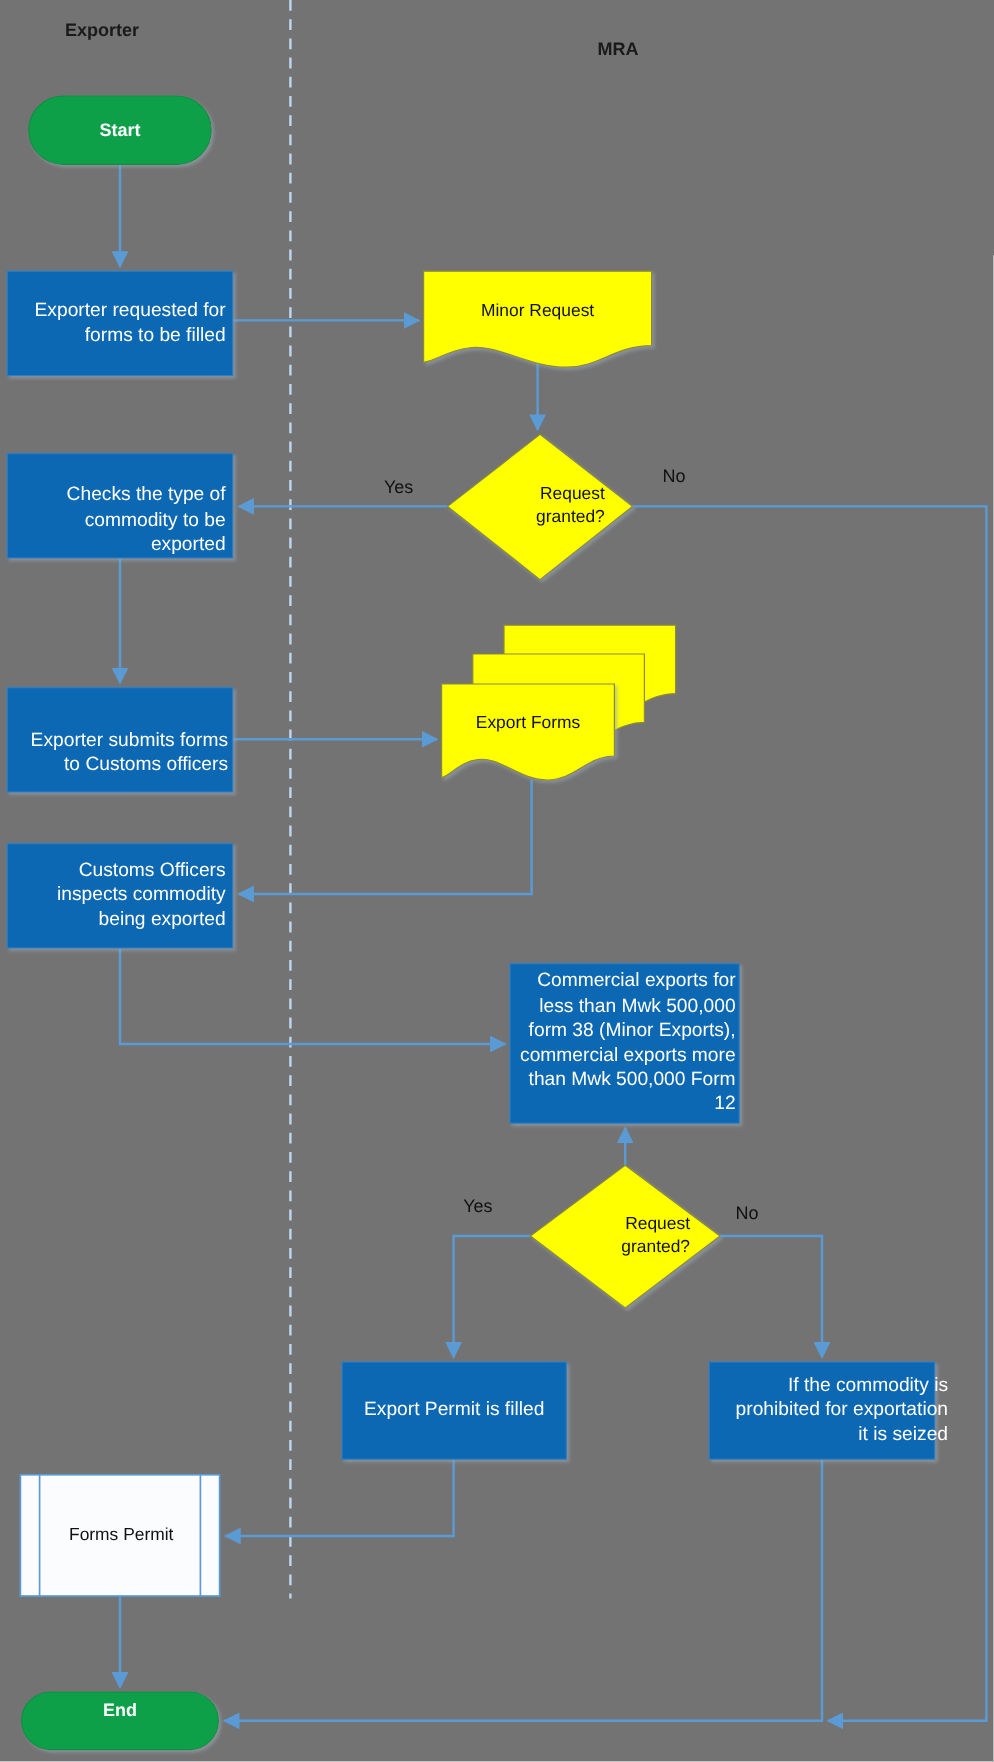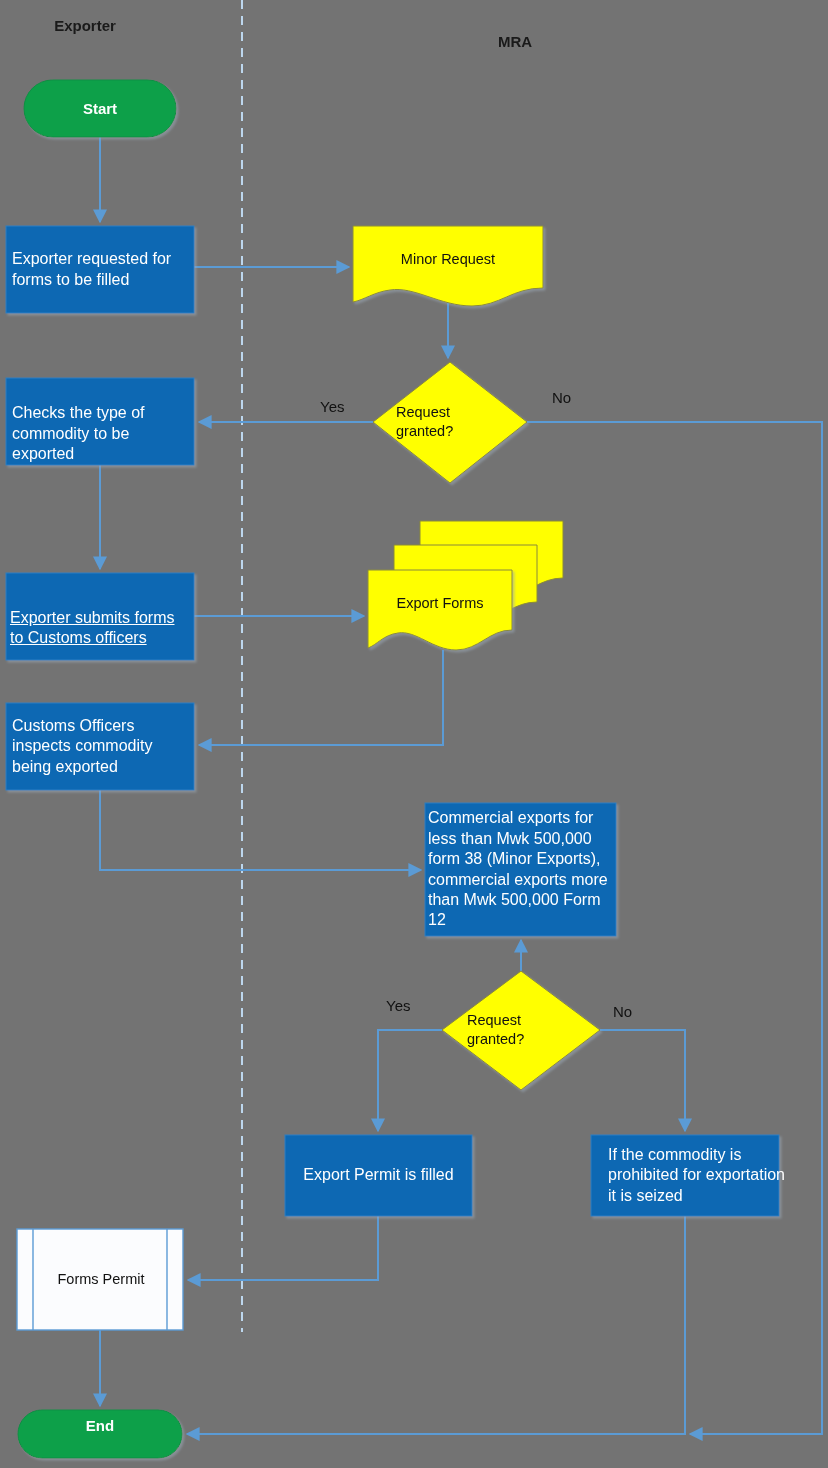--- a/index.html
+++ b/index.html
@@ -3,21 +3,21 @@
 <meta charset="utf-8">
 <style>
   html,body{margin:0;padding:0;background:#ffffff;}
   body{width:828px;height:1468px;overflow:hidden;
        font-family:"Liberation Sans","DejaVu Sans",sans-serif;}
   #canvas{position:relative;width:828px;height:1468px;background:#737373;}
   svg.layer{position:absolute;left:0;top:0;width:828px;height:1468px;}
   .lane-title{position:absolute;font-weight:bold;font-size:15px;color:#1a1a1a;
               text-align:center;white-space:nowrap;}
   .nodelabel{position:absolute;display:flex;align-items:center;justify-content:center;
-             text-align:left;line-height:1.28;pointer-events:none;}
+             text-align:right;line-height:1.28;pointer-events:none;}
   .white-txt{color:#ffffff;font-size:16px;}
   .dark-txt{color:#111111;font-size:14.5px;}
   .start-txt{color:#ffffff;font-size:15px;font-weight:bold;}
   .edge-lbl{position:absolute;font-size:15px;color:#111;white-space:nowrap;}
 </style>
 </head>
 <body>
 
 <div id="canvas">
 
@@ -121,21 +121,21 @@
   <div class="nodelabel start-txt" style="left:24px;top:80px;width:152px;height:57px;">Start</div>
 
   <div class="nodelabel white-txt" style="left:12px;top:226px;width:176px;height:87px;">Exporter requested for forms to be filled</div>
 
   <div class="nodelabel dark-txt" style="left:357px;top:228px;width:182px;height:62px;">Minor Request</div>
 
   <div class="nodelabel dark-txt" style="left:396px;top:392px;width:108px;height:60px;">Request granted?</div>
 
   <div class="nodelabel white-txt" style="left:12px;top:378px;width:176px;height:112px;">Checks the type of commodity to be exported</div>
 
-  <div class="nodelabel white-txt" style="left:10px;top:573px;width:180px;height:110px;text-decoration:underline;">Exporter submits forms to Customs officers</div>
+  <div class="nodelabel white-txt" style="left:10px;top:573px;width:180px;height:110px;">Exporter submits forms to Customs officers</div>
 
   <div class="nodelabel dark-txt" style="left:372px;top:578px;width:136px;height:50px;">Export Forms</div>
 
   <div class="nodelabel white-txt" style="left:12px;top:703px;width:176px;height:87px;">Customs Officers inspects commodity being exported</div>
 
   <div class="nodelabel white-txt" style="left:428px;top:803px;width:185px;height:133px;">Commercial exports for less than Mwk 500,000 form 38 (Minor Exports), commercial exports more than Mwk 500,000 Form 12</div>
 
   <div class="nodelabel dark-txt" style="left:467px;top:1000px;width:108px;height:60px;">Request granted?</div>
 
   <div class="nodelabel white-txt" style="left:288px;top:1135px;width:181px;height:81px;">Export Permit is filled</div>

